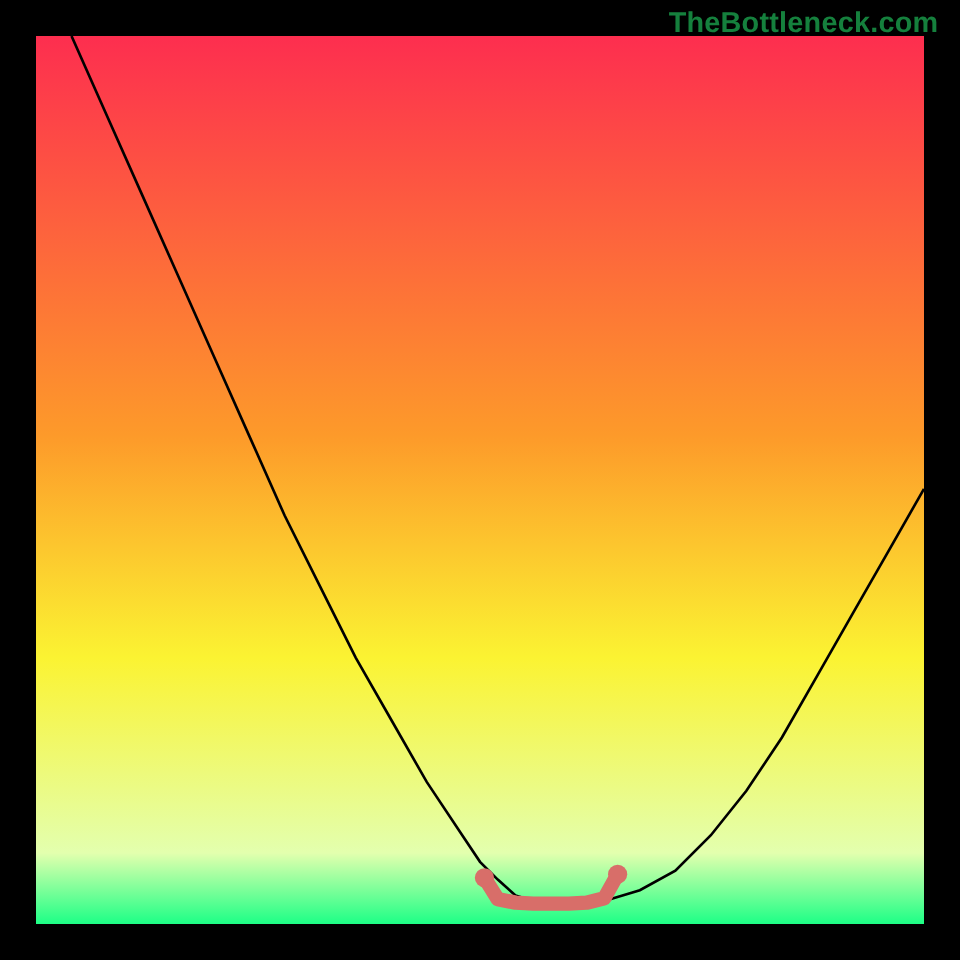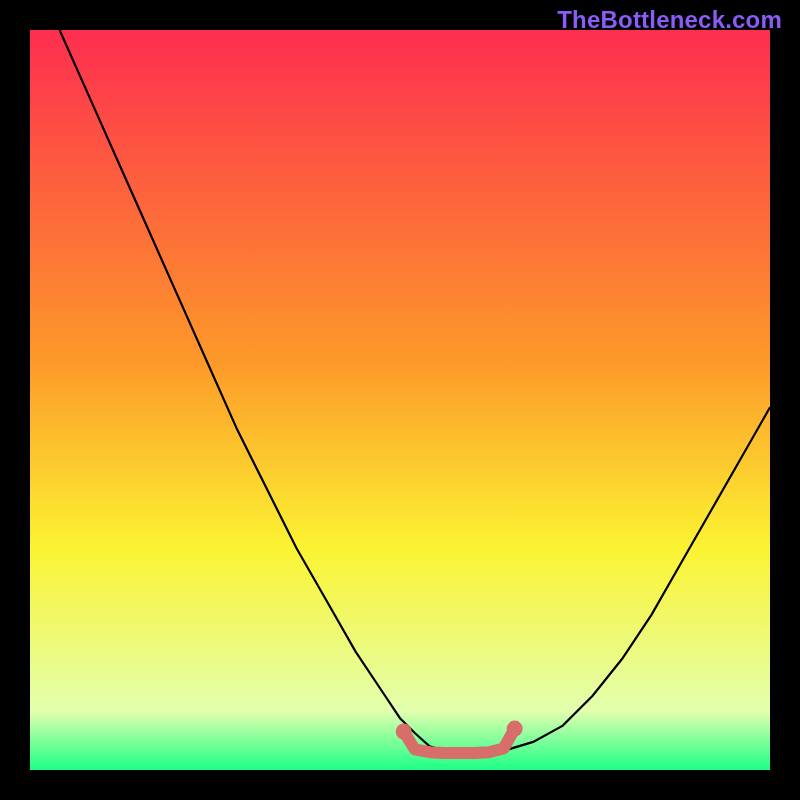--- a/index.html
+++ b/index.html
@@ -10,21 +10,21 @@
     height: 800px;
     background: #000;
   }
   .watermark {
     position: absolute;
     top: 6px;
     right: 18px;
     font-family: Arial, Helvetica, sans-serif;
     font-size: 24px;
     font-weight: 600;
-    color: #8b5cf6;
+    color: #15803d;
     letter-spacing: 0.2px;
   }
   .plot {
     position: absolute;
     left: 30px;
     top: 30px;
     width: 740px;
     height: 740px;
   }
   .plot svg { display: block; }

